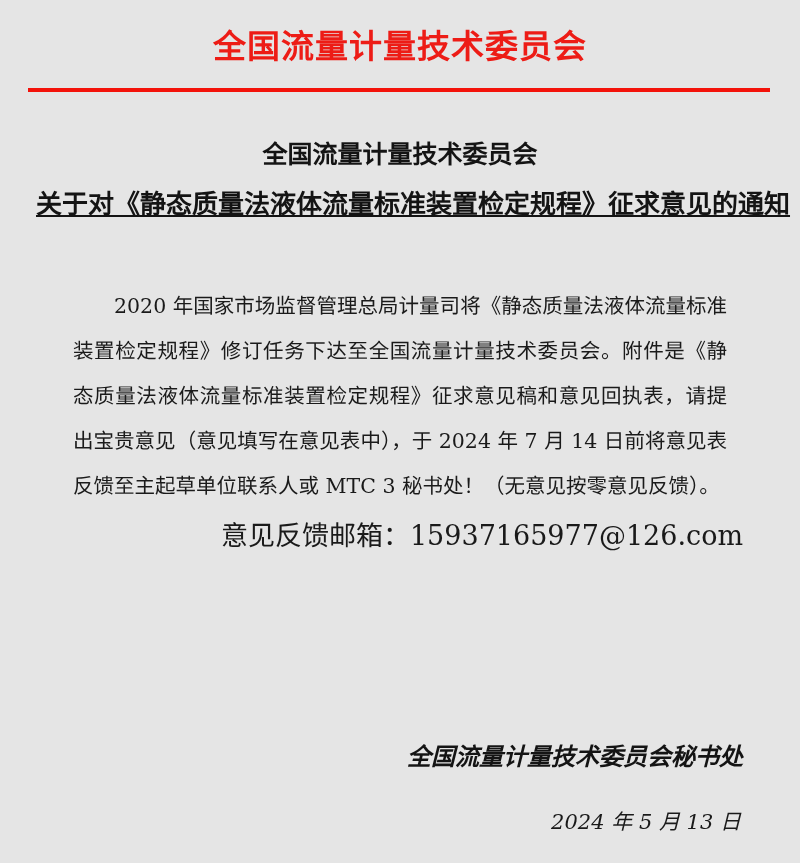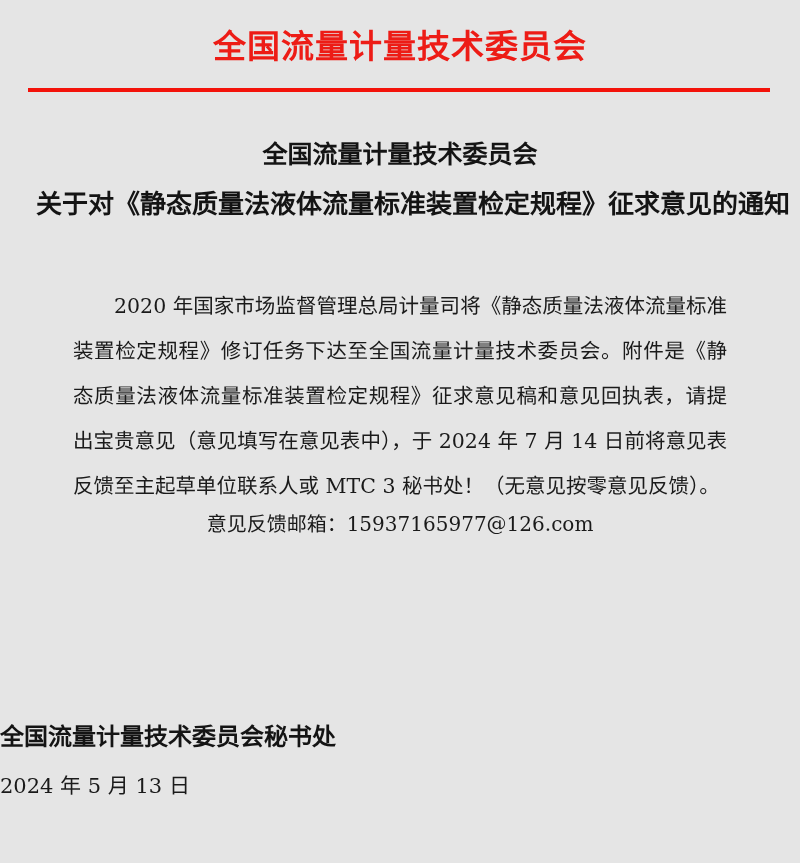--- a/index.html
+++ b/index.html
@@ -78,20 +78,21 @@
     top: 186px;
     left: 36px;
     width: 728px;
     text-align: right;
     font-family: "DejaVu Sans", "Liberation Sans", sans-serif;
     font-weight: bold;
     font-size: 26px;
     line-height: 36px;
     color: #141414;
     white-space: nowrap;
+    text-decoration: underline;
   }
 
   
   .body-block {
     position: absolute;
     top: 268px;
     left: 57px;
     width: 686px;
   }
 
@@ -101,52 +102,53 @@
     line-height: 45px;
     text-align: justify;
     text-justify: inter-ideograph;
     text-indent: 2em;
     color: #1a1a1a;
     font-family: "DejaVu Serif", "Liberation Serif", serif;
   }
 
   .contact-line {
     position: absolute;
-    top: 508px;
+    top: 520px;
     left: 57px;
     width: 686px;
     margin: 0;
-    font-size: 20px;
+    font-size: 27px;
     line-height: 32px;
-    text-align: center;
+    text-align: right;
     color: #1a1a1a;
     font-family: "DejaVu Serif", "Liberation Serif", serif;
     white-space: nowrap;
   }
 
   
   .signature-block {
     position: absolute;
-    top: 720px;
+    top: 740px;
     left: 0;
     width: 743px;
-    text-align: left;
+    text-align: right;
+    font-style: italic;
   }
 
   .signature-org {
     font-family: "DejaVu Sans", "Liberation Sans", sans-serif;
     font-weight: bold;
     font-size: 24px;
     line-height: 34px;
     color: #141414;
     white-space: nowrap;
   }
 
   .signature-date {
-    margin-top: 17px;
+    margin-top: 33px;
     padding-right: 2px;
     font-family: "DejaVu Serif", "Liberation Serif", serif;
     font-weight: normal;
     font-size: 21px;
     line-height: 30px;
     color: #1a1a1a;
     white-space: nowrap;
   }
 </style>
 </head>

